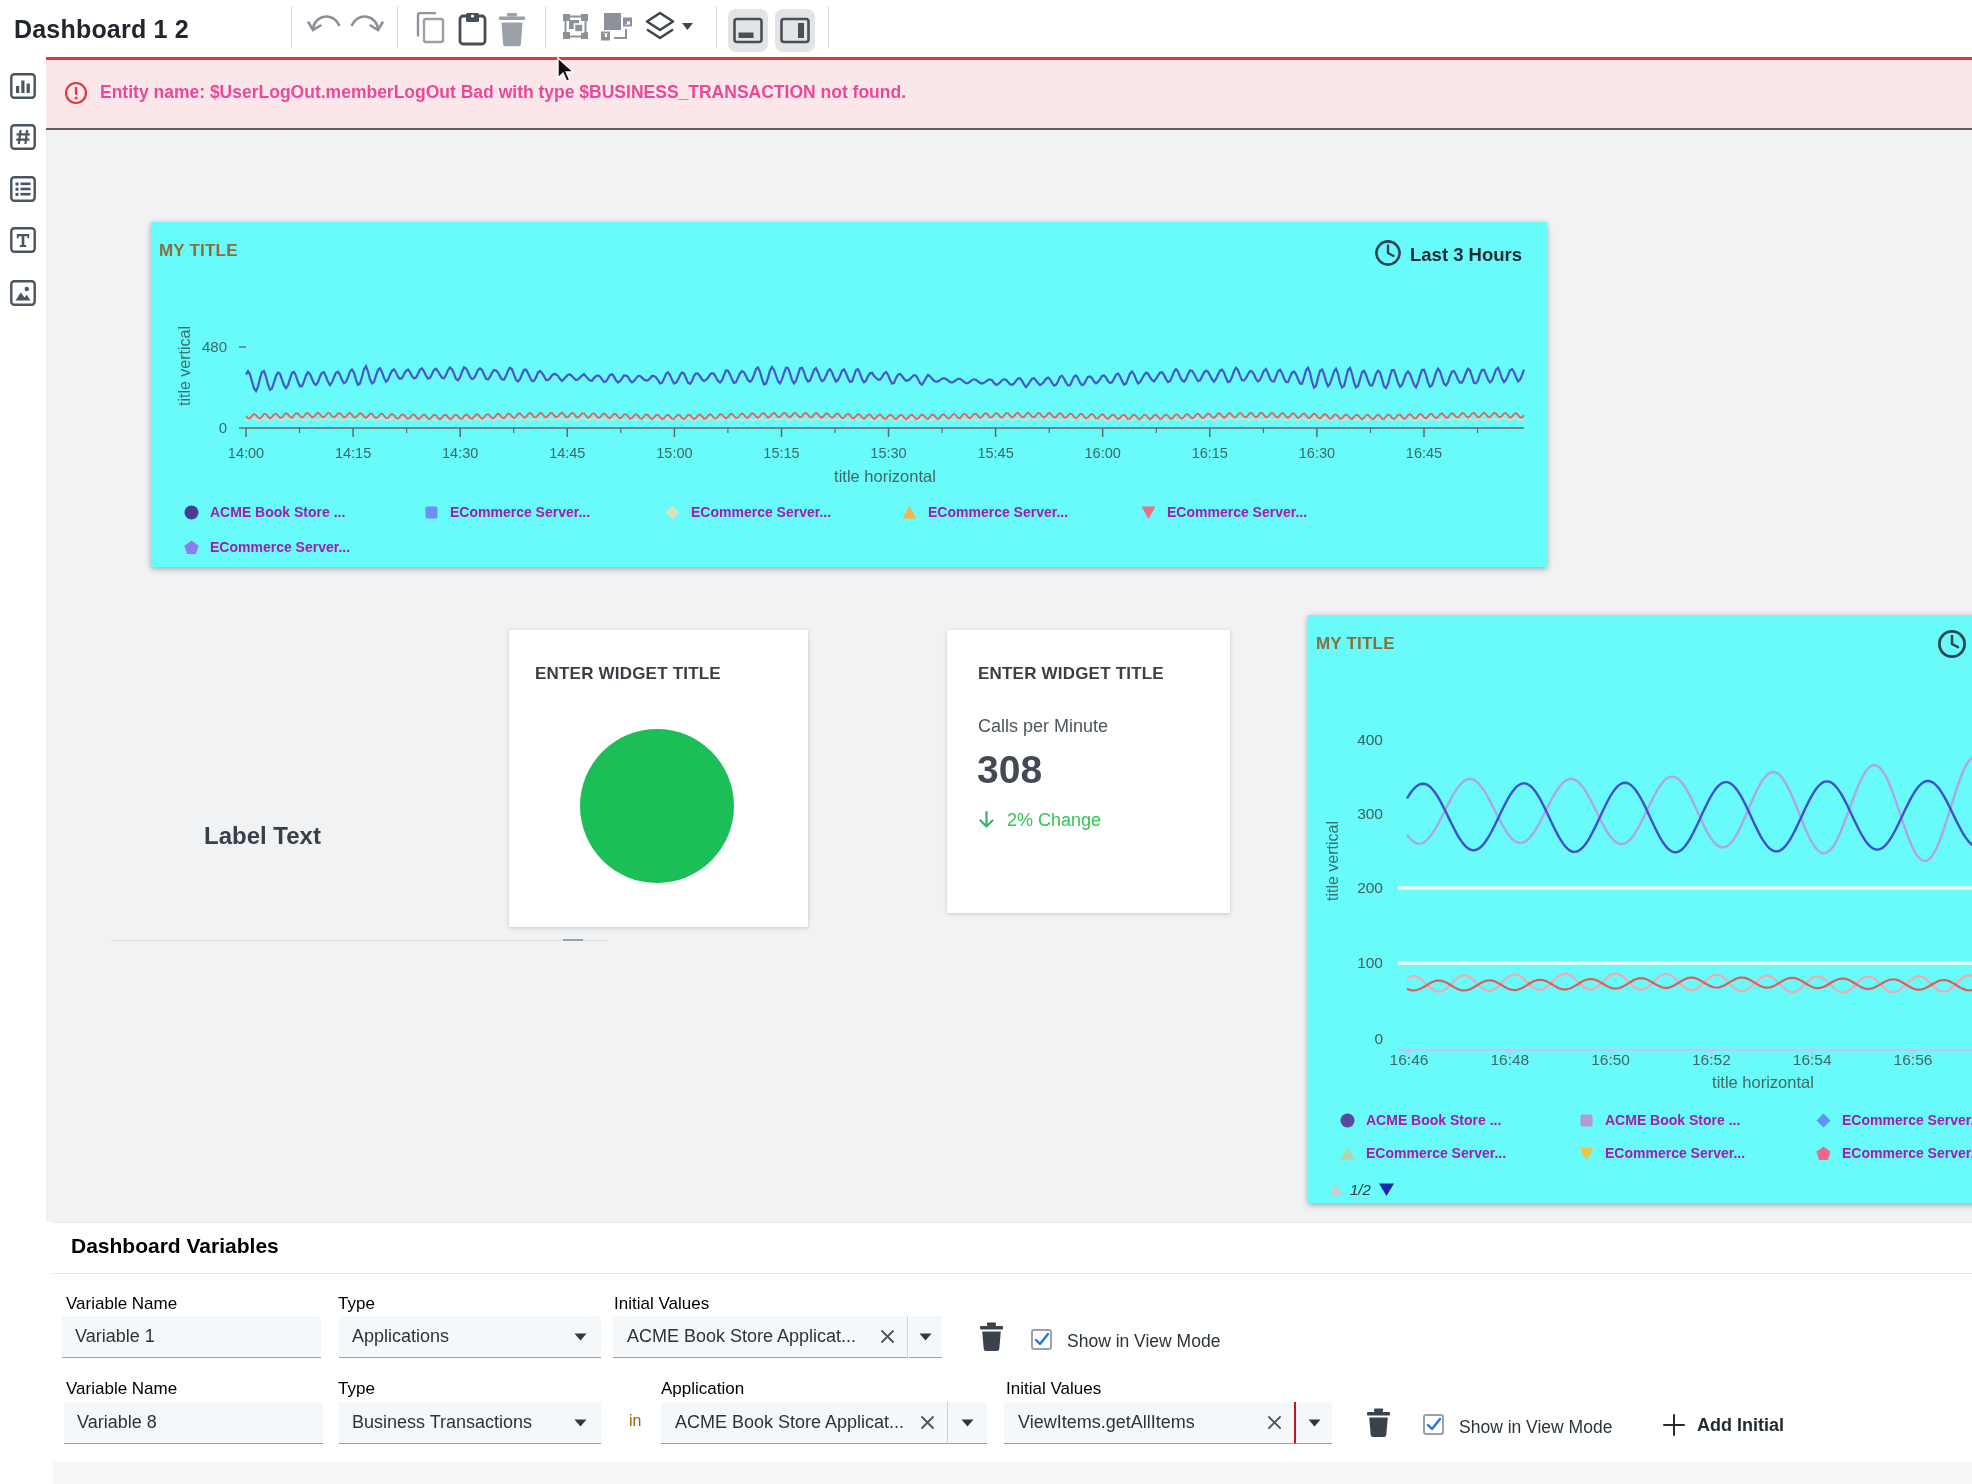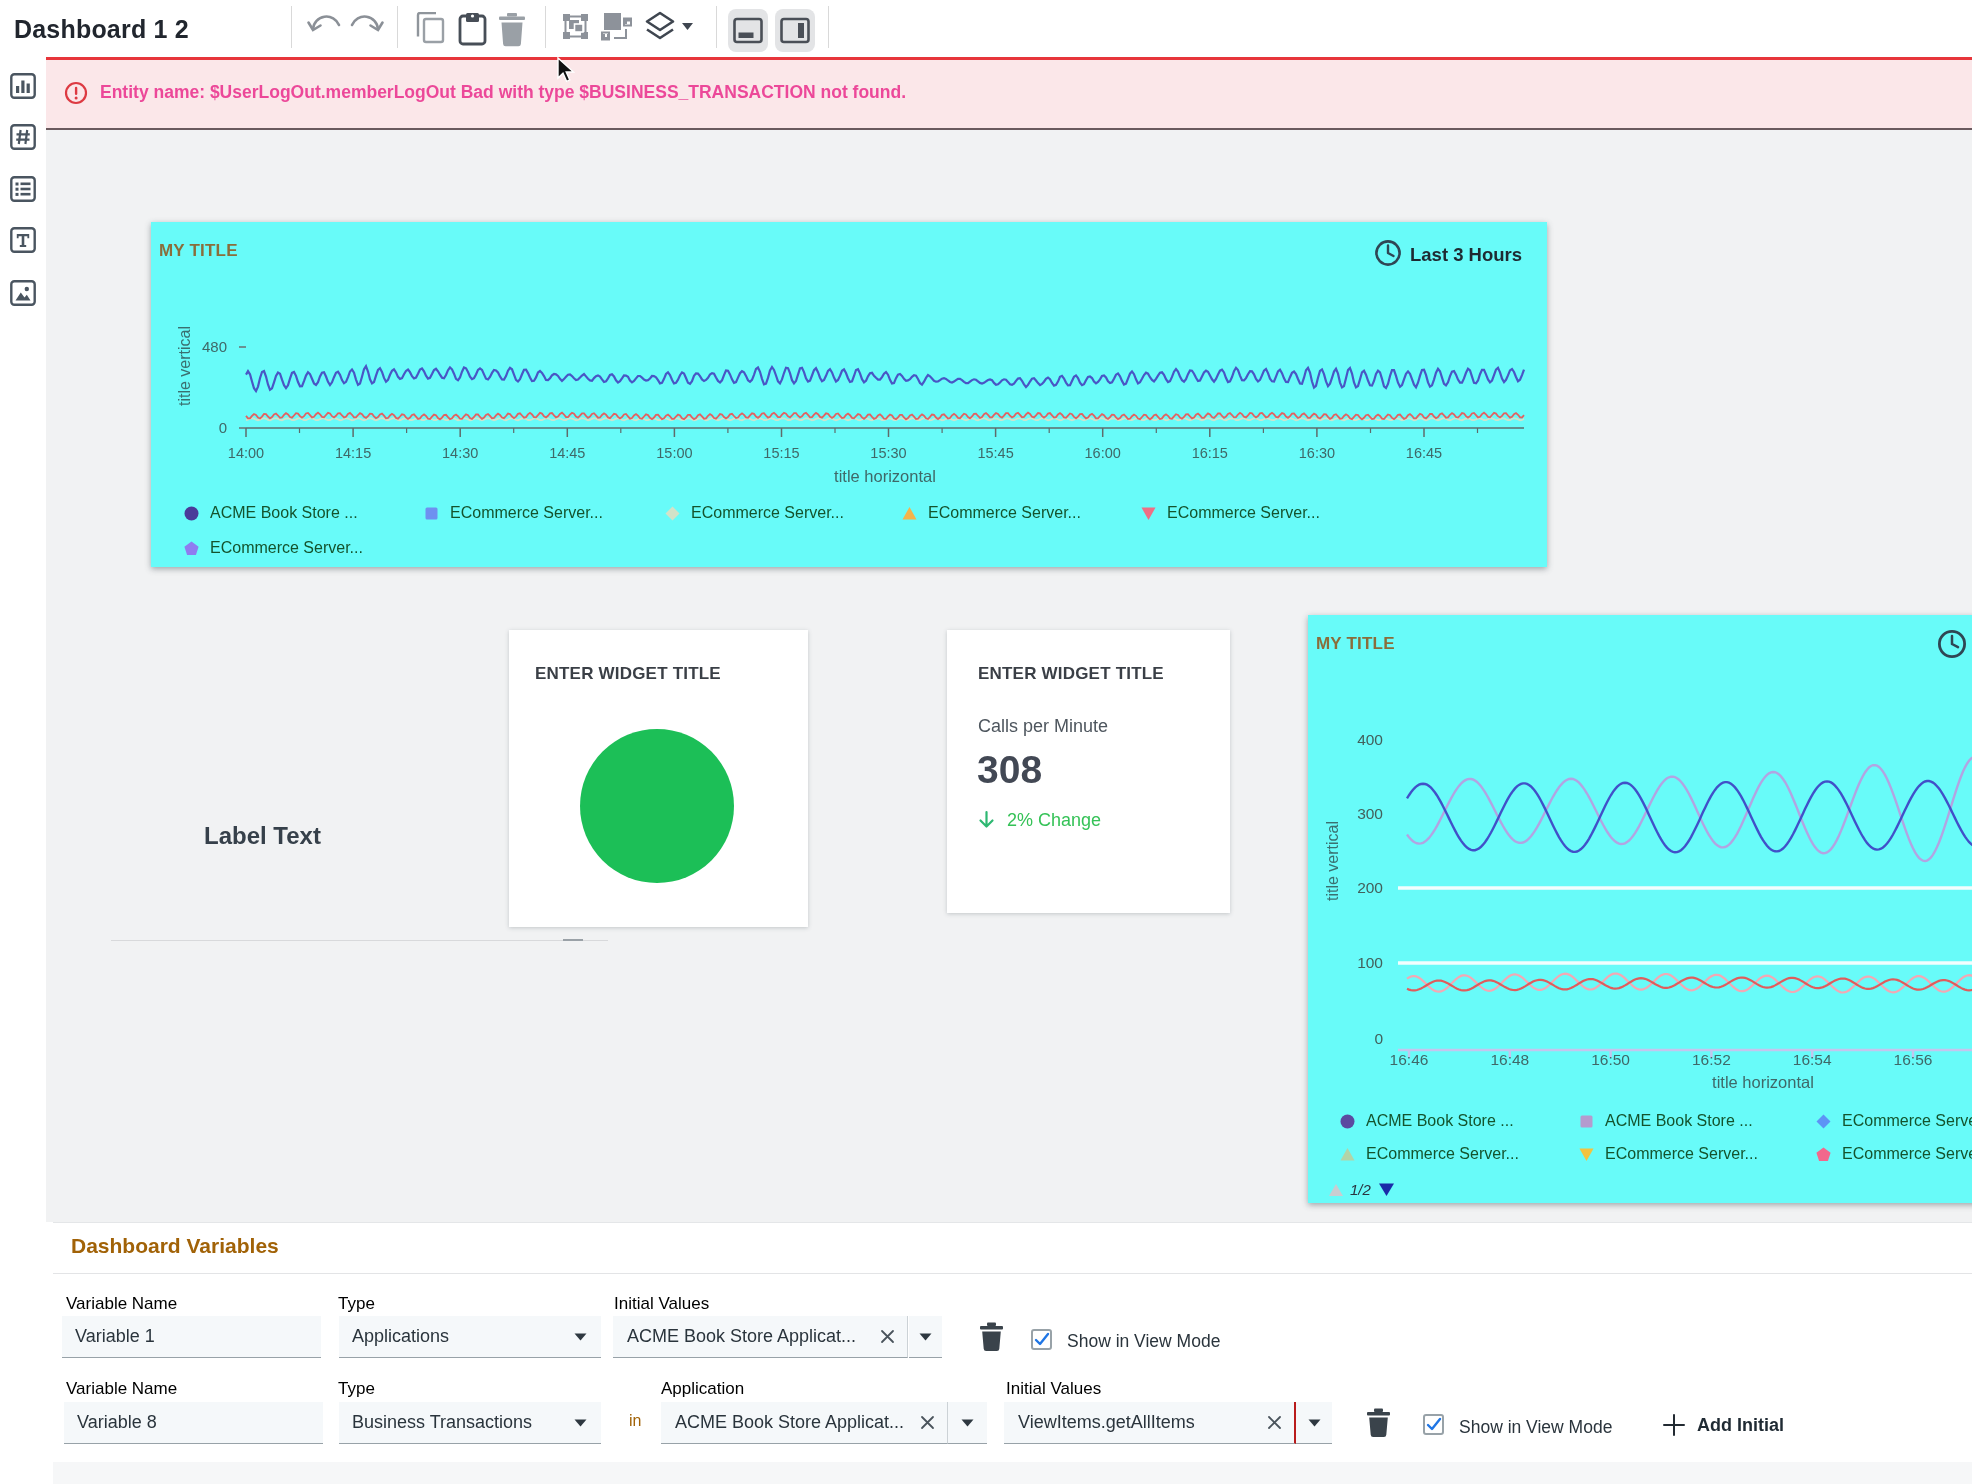--- a/index.html
+++ b/index.html
@@ -1,20 +1,20 @@
 <!DOCTYPE html>
 <html><head><meta charset="utf-8"><style>
 *{margin:0;padding:0;box-sizing:border-box}
 html,body{width:1972px;height:1484px;overflow:hidden;background:#fff;
 font-family:"Liberation Sans",sans-serif;position:relative}
 .abs{position:absolute}
 .b{font-weight:bold}
 .sep{position:absolute;top:6px;height:42px;width:1px;background:#d9d9d9}
 .legitem{display:flex;align-items:center}
-.legtxt{font-weight:normal;font-size:16px;color:#14532d;white-space:nowrap}
+.legtxt{font-weight:bold;font-size:14px;color:#a21caf;white-space:nowrap}
 .fld{position:absolute;background:#f5f8fa;border-bottom:1px solid #98a2a8;
 font-size:18px;color:#2a343c;display:flex;align-items:center}
 .lbl{position:absolute;font-size:17px;font-weight:normal;color:#000000;white-space:nowrap}
 .cb{position:absolute;width:21px;height:21px;background:#fff;border:2px solid #98a2a8;border-radius:3px}
 </style></head>
 <body>
 
 <div class="abs" style="left:0;top:0;width:1972px;height:57px;background:#fff"></div>
 <div class="abs b" style="left:14px;top:15px;font-size:25px;color:#21262e;letter-spacing:0.2px">Dashboard 1 2</div>
 <div class="sep" style="left:291px"></div>
@@ -330,21 +330,21 @@
  <svg width="16" height="14" viewBox="0 0 16 14">
         <path d="M8 1 L15 13 L1 13 Z" fill="#c9cdd1"></path>
       </svg>
  <span style="font-size:15px;color:#2a3440;font-style:italic;margin-left:6px">1/2</span>
  <svg width="17" height="15" viewBox="0 0 17 15" style="margin-left:7px">
         <path d="M1 1.5 L16 1.5 L8.5 14 Z" fill="#1a2ba8"></path>
       </svg>
 </div>
 </div>
 <div class="abs" style="left:53px;top:1222px;width:1919px;height:262px;background:#fff;border-top:1px solid #e4e6e8"></div>
-<div class="abs b" style="left:71px;top:1234px;font-size:21px;color:#a16207">Dashboard Variables</div>
+<div class="abs b" style="left:71px;top:1234px;font-size:21px;color:#000000">Dashboard Variables</div>
 <div class="abs" style="left:53px;top:1273px;width:1919px;height:1px;background:#e3e4e6"></div>
 <div class="lbl" style="left:66px;top:1294px">Variable Name</div>
 <div class="lbl" style="left:338px;top:1294px">Type</div>
 <div class="lbl" style="left:614px;top:1294px">Initial Values</div>
 <div class="fld" style="left:62px;top:1316px;width:259px;height:42px;padding-left:13px">Variable 1</div>
 <div class="fld" style="left:339px;top:1316px;width:262px;height:42px;padding-left:13px">Applications<span style="margin-left:auto;margin-right:14px;display:flex">
       <svg width="13" height="8" viewBox="0 0 13 8">
         <path d="M0.5 0.5 h12 l-6 7 z" fill="#2e3840"></path>
       </svg>
     </span></div>

